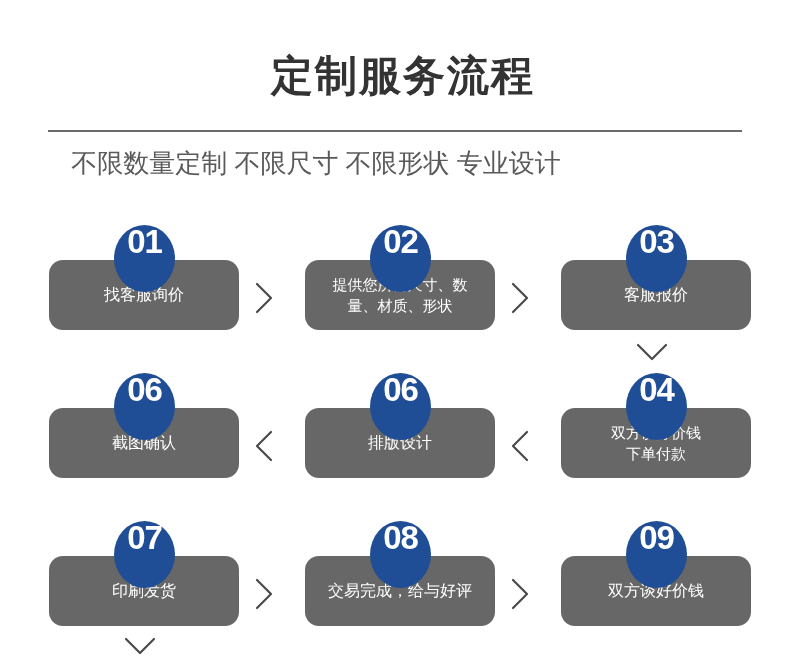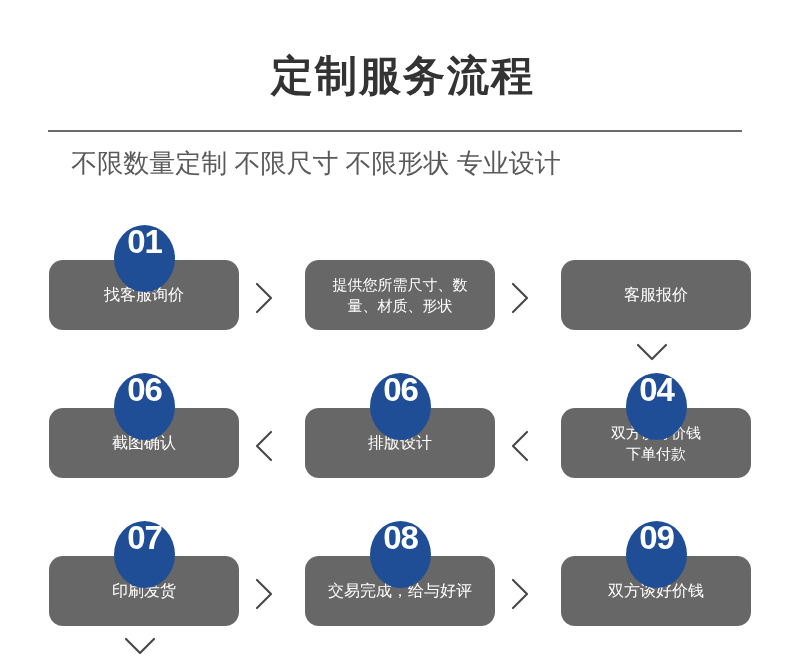--- a/index.html
+++ b/index.html
@@ -177,31 +177,37 @@
         <svg width="22" height="34" viewBox="0 0 22 34" fill="none">
           <path d="M4 3 L18 17 L4 31" stroke="#4a4a4a" stroke-width="2.2" stroke-linecap="round" stroke-linejoin="round"></path>
         </svg>
       </div>
 
       <div class="cell cell-b">
         <div class="step-box">
           <div class="step-label two-line">提供您所需尺寸、数
 量、材质、形状</div>
         </div>
+        <div class="step-badge">
+          <span class="step-number">02</span>
+        </div>
       </div>
 
       <div class="chev chev-h2">
         <svg width="22" height="34" viewBox="0 0 22 34" fill="none">
           <path d="M4 3 L18 17 L4 31" stroke="#4a4a4a" stroke-width="2.2" stroke-linecap="round" stroke-linejoin="round"></path>
         </svg>
       </div>
 
       <div class="cell cell-c">
         <div class="step-box">
           <div class="step-label">客服报价</div>
+        </div>
+        <div class="step-badge">
+          <span class="step-number">03</span>
         </div>
       </div>
 
       <div class="chev-down-03">
         <svg width="34" height="22" viewBox="0 0 34 22" fill="none">
           <path d="M3 4 L17 18 L31 4" stroke="#4a4a4a" stroke-width="2.2" stroke-linecap="round" stroke-linejoin="round"></path>
         </svg>
       </div>
     </div>
 

